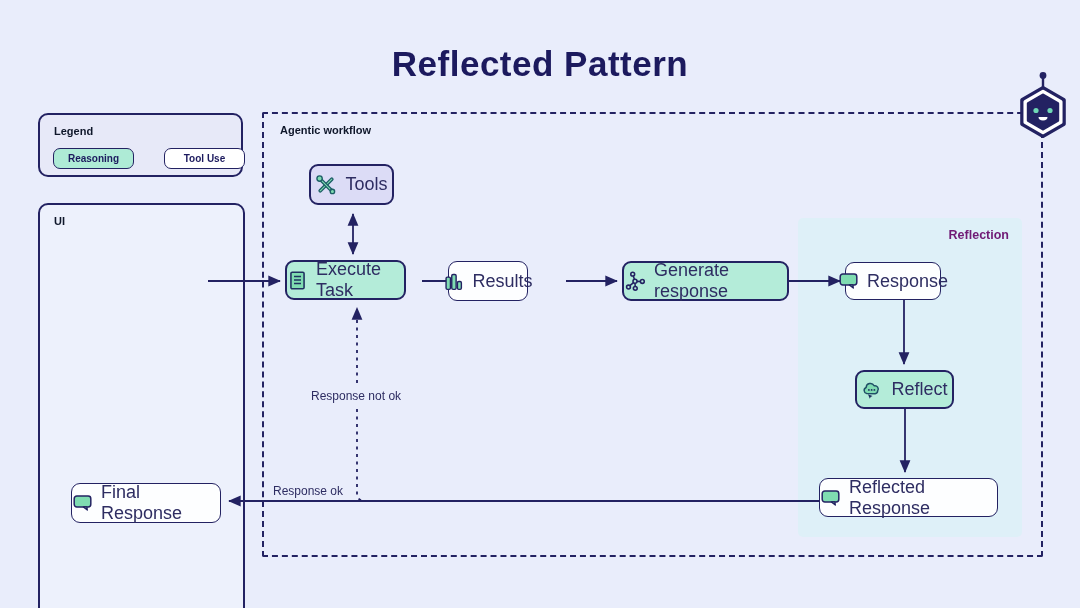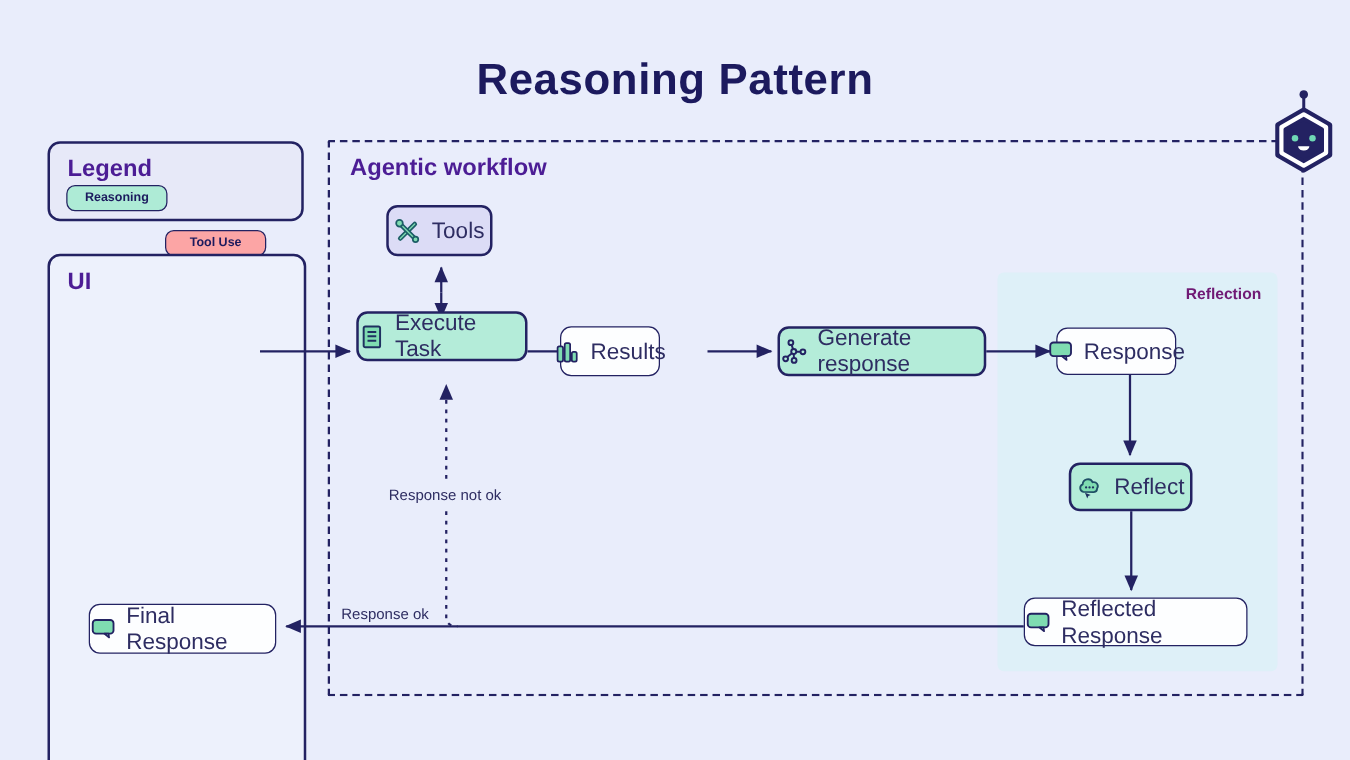--- a/index.html
+++ b/index.html
@@ -8,26 +8,26 @@
   .canvas { position:relative; width:1080px; height:608px; background:#e9edfb; overflow:hidden; }
 
   .page-title { position:absolute; top:44px; left:0; width:100%; text-align:center;
     font-size:35px; font-weight:bold; color:#1c1a5e; letter-spacing:0.5px; z-index:3; }
 
   .panel { position:absolute; border:2px solid #232262; border-radius:10px; z-index:1; }
   .legend-box { left:38px; top:113px; width:205px; height:64px; background:#e7e9f8; }
   .ui-box { left:38px; top:203px; width:207px; height:424px; background:#edf1fc;padding-left:44px; }
   .workflow-box { left:262px; top:112px; width:781px; height:445px; border:2px dashed #232262; border-radius:2px; }
 
-  .panel-title { position:absolute; left:14px; top:10px; font-size:19px; font-weight:bold; color:#4c1d95; }
+  .panel-title { position:absolute; left:14px; top:10px; font-size:11px; font-weight:bold; color:#0f172a; }
 
   .pill { position:absolute; top:33px; width:81px; height:21px; border:1.5px solid #232262; border-radius:7px;
     display:flex; align-items:center; justify-content:center; font-size:10px; font-weight:bold; color:#1c1a5e; }
   .pill.reasoning { left:13px; background:#aeebd6; }
-  .pill.tooluse  { left:92px; background:#fca5a5;margin-top:36px; }
+  .pill.tooluse  { left:124px; background:#ffffff; }
 
   .reflection-panel { position:absolute; left:798px; top:218px; width:224px; height:319px;
     background:#def0f8; border-radius:5px; z-index:1; }
   .reflection-title { position:absolute; right:13px; top:10px; font-size:12.5px; font-weight:bold; color:#701a75; }
 
   svg.overlay { position:absolute; left:0; top:0; z-index:2; pointer-events:none; }
 
   .node { position:absolute; display:flex; align-items:center; justify-content:center; gap:8px;
     border:1.5px solid #232262; border-radius:9px; background:#fdfeff;
     font-size:18px; color:#2e2d62; z-index:3; }
@@ -36,21 +36,21 @@
   .node .icon { display:flex; align-items:center; }
   .node .icon svg { display:block; }
 
   .edge-label { position:absolute; font-size:12px; color:#2e2d62; z-index:3; }
 </style>
 </head>
 <body>
 
 <div class="canvas">
 
-  <div class="page-title">Reasoning Pattern</div>
+  <div class="page-title">Reflected Pattern</div>
 
   <div class="panel legend-box">
     <div class="panel-title">Legend</div>
     <div class="pill reasoning">Reasoning</div>
     <div class="pill tooluse">Tool Use</div>
   </div>
 
   <div class="panel ui-box">
     <div class="panel-title">UI</div>
   </div>
@@ -122,21 +122,21 @@
           <rect x="10.7" y="1.8" width="2.6" height="20.4" rx="1.3" transform="rotate(45 12 12)"></rect>
           <rect x="10.7" y="1.8" width="2.6" height="20.4" rx="1.3" transform="rotate(-45 12 12)"></rect>
           <circle cx="5" cy="5" r="2.9"></circle>
           <circle cx="19" cy="19" r="2.4"></circle>
         </g>
       </svg>
     </span>
     <span>Tools</span>
   </div>
 
-  <div class="node teal" style="left:285px; top:249px; width:137px; height:40px;">
+  <div class="node teal" style="left:285px; top:260px; width:121px; height:40px;">
     <span class="icon">
       <svg width="21" height="21" viewBox="0 0 24 24">
         <rect x="4.5" y="2.5" width="15" height="19" rx="1.5" fill="#7fdcb1" stroke="#1f3060" stroke-width="1.8"></rect>
         <path d="M8 7.5 H16 M8 11.5 H16 M8 15.5 H16" stroke="#1f3060" stroke-width="1.8" fill="none"></path>
       </svg>
     </span>
     <span>Execute Task</span>
   </div>
 
   <div class="node" style="left:448px; top:261px; width:80px; height:40px;">

